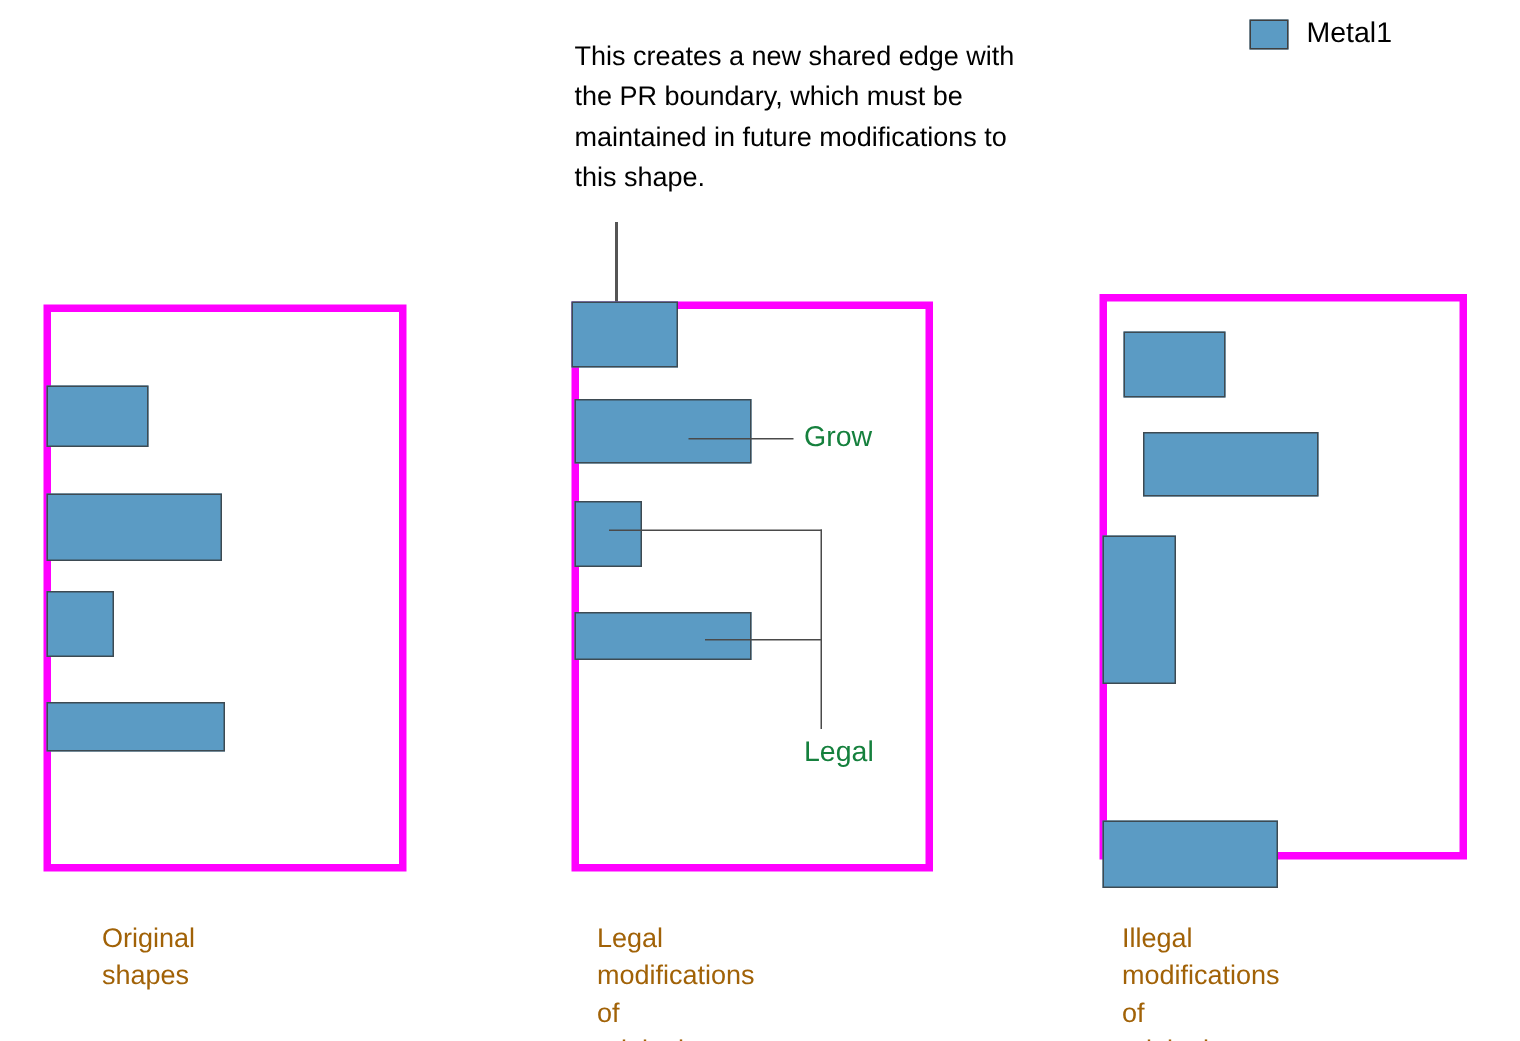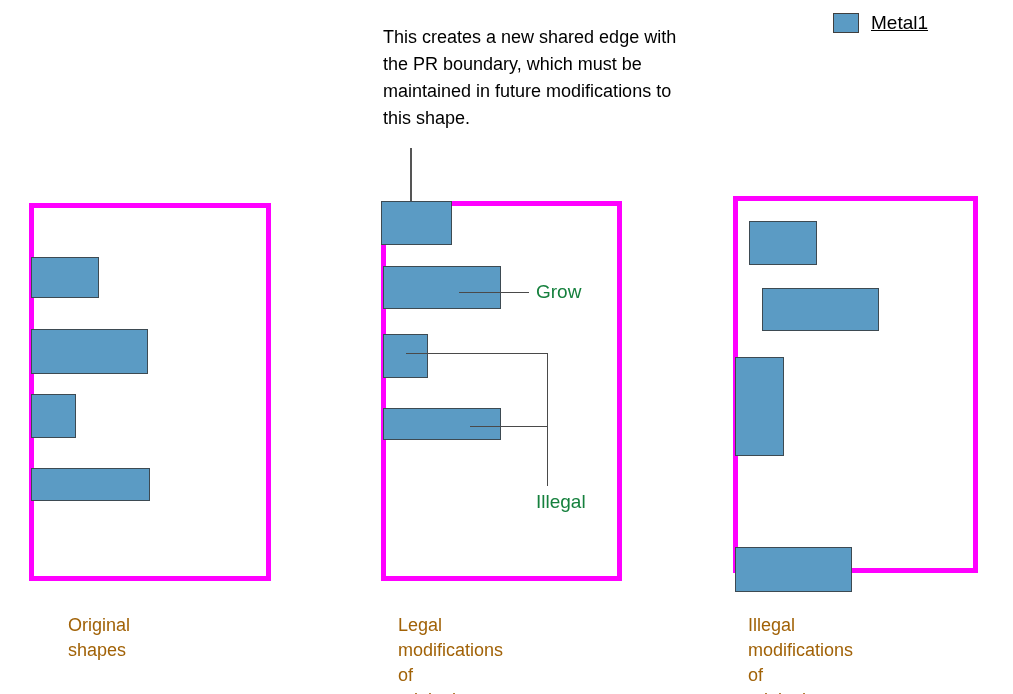--- a/index.html
+++ b/index.html
@@ -19,21 +19,20 @@
   
   .legend {
     position: absolute;
     left: 833px;
     top: 8px;
   }
   .legend-row {
     display: flex;
     align-items: center;
     height: 29px;
-    text-decoration: underline;
   }
   .legend-swatch-metal {
     width: 26px;
     height: 20px;
     background: #5b9bc4;
     border: 1px solid #3f3f3f;
     box-sizing: border-box;
   }
   .legend-swatch-pr {
     width: 26px;
@@ -141,21 +140,21 @@
     <div class="shape" style="left:383px; top:266px; width:118px; height:43px;"></div>
     <div class="shape" style="left:383px; top:334px; width:45px; height:44px;"></div>
     <div class="shape" style="left:383px; top:408px; width:118px; height:32px;"></div>
 
     <div class="lead-h" style="left:459px; top:292px; width:70px;"></div>
     <div class="callout-label" style="left:536px; top:281px;">Grow</div>
 
     <div class="lead-h" style="left:406px; top:353px; width:142px;"></div>
     <div class="lead-h" style="left:470px; top:426px; width:78px;"></div>
     <div class="lead-v" style="left:547px; top:353px; height:133px;"></div>
-    <div class="callout-label" style="left:536px; top:491px;">Illegal</div>
+    <div class="callout-label" style="left:536px; top:491px;">Legal</div>
 
     <div class="caption" style="left:398px; top:613px;">Legal modifications of
 original shapes</div>
   </div>
 
   <div class="panel">
     <div class="pr-boundary" style="left:733px; top:196px; width:245px; height:377px;"></div>
     <div class="shape" style="left:749px; top:221px; width:68px; height:44px;"></div>
     <div class="shape" style="left:762px; top:288px; width:117px; height:43px;"></div>
     <div class="shape" style="left:735px; top:357px; width:49px; height:99px;"></div>

